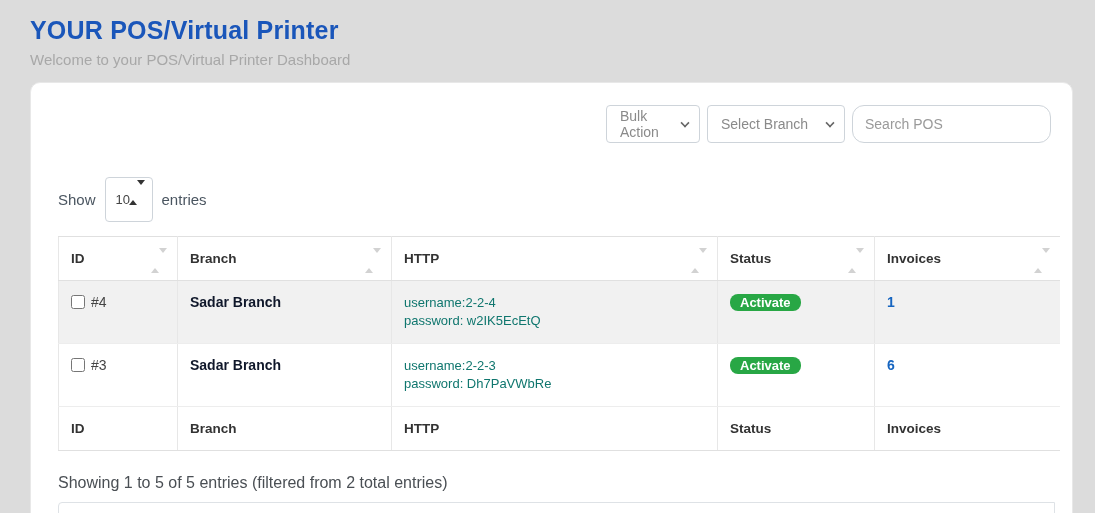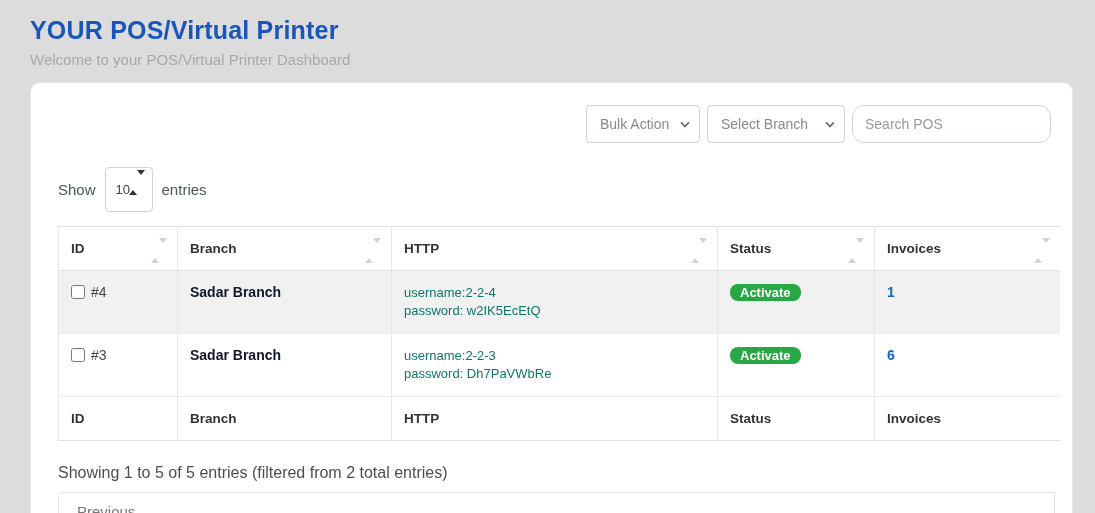--- a/index.html
+++ b/index.html
@@ -38,21 +38,21 @@
     border: 1px solid #ced4da;
     border-radius: 4px;
     background: #fff;
     display: flex;
     align-items: center;
     padding: 0 26px 0 13px;
     color: #8a8a8a;
     font-size: 14px;
     cursor: pointer;
   }
-  .select-box.bulk { width: 114px; }
+  .select-box.bulk { width: 94px; }
   .select-box.branch { width: 138px; }
   .chevron {
     position: absolute;
     right: 10px; top: 15px;
     width: 8px; height: 8px;
     border-right: 2px solid #666;
     border-bottom: 2px solid #666;
     transform: rotate(45deg) scale(0.8,0.8);
     transform-origin: center;
     margin-top: -2px;
@@ -62,21 +62,21 @@
     border: 1px solid #ced4da;
     border-radius: 12px;
     padding: 0 12px;
     font-size: 14px;
     font-family: "Liberation Sans", sans-serif;
     color: #444;
   }
   .search-input::placeholder { color: #9a9a9a; }
   
   .length-row {
-    margin-top: 24px;
+    margin-top: 34px;
     margin-left: 6px;
     display: flex;
     align-items: center;
     gap: 9px;
     color: #4a5560;
     font-size: 15px;
   }
   .length-select {
     position: relative;
     width: 48px; height: 45px;

